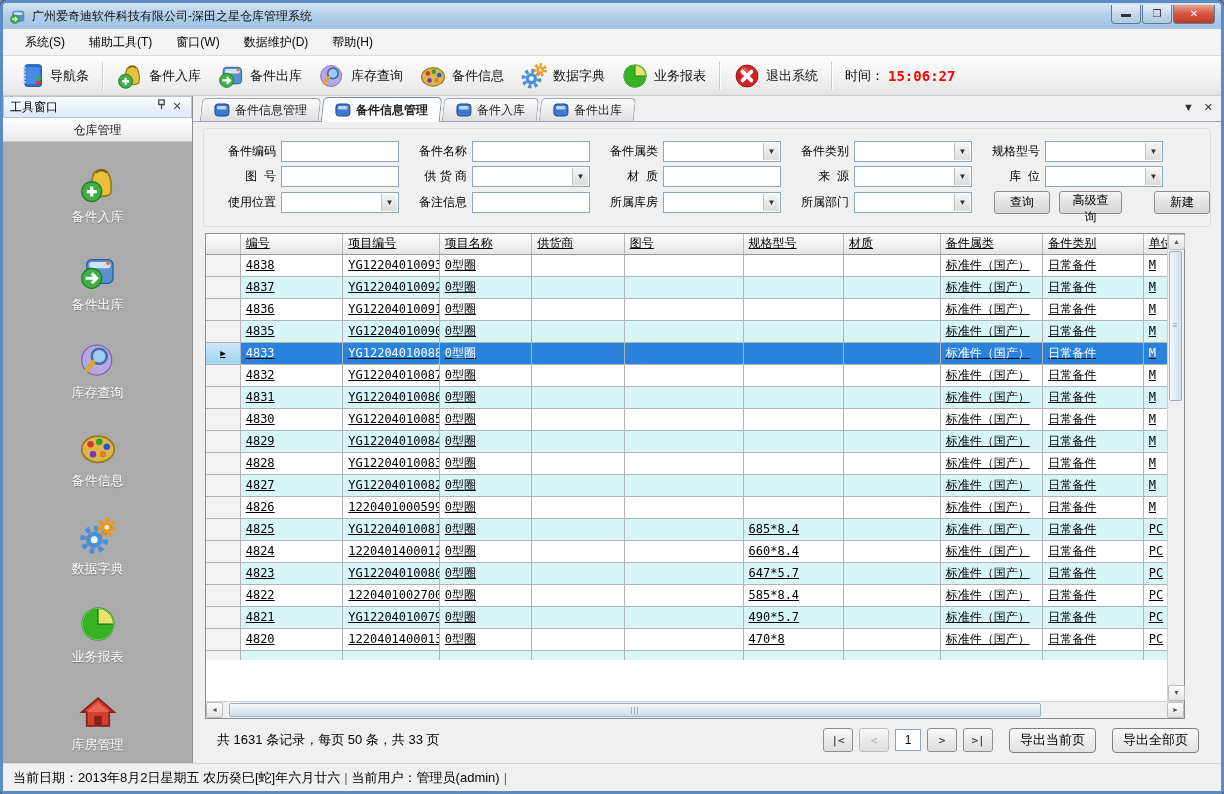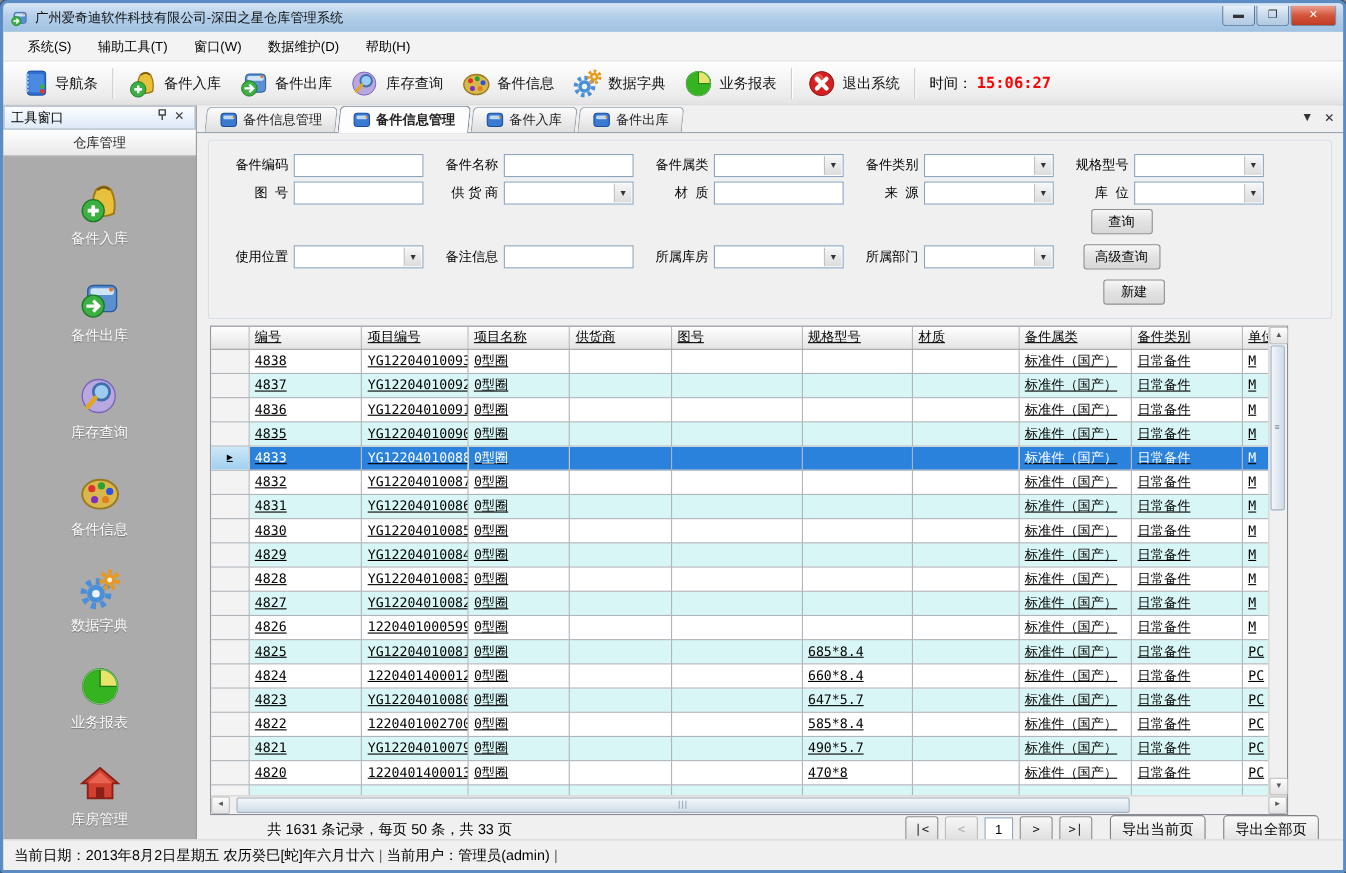--- a/index.html
+++ b/index.html
@@ -22,21 +22,21 @@
   
   .toolbar { height:40px; background:linear-gradient(#fefefe,#ececec 80%,#e2e2e2); border-bottom:1px solid #cfcfcf;
              display:flex; align-items:center; padding:0 6px; }
   .tool-btn { display:flex; align-items:center; gap:5px; padding:3px 8px; border-radius:3px; cursor:pointer; color:#111; font-size:13px; }
   .tool-sep { width:1px; height:28px; background:#cdcdcd; margin:0 5px; box-shadow:1px 0 0 #fff; }
   .tool-time { display:flex; align-items:center; gap:4px; font-size:13px; padding-left:8px; }
   .time-value { font-family:"DejaVu Sans Mono","Liberation Mono",monospace; font-weight:bold; font-size:14px; }
   
   .app-body { flex:1; display:flex; min-height:0; }
   
-  .sidebar { width:176px; background:#ababab; border-right:1px solid #8f8f8f; display:flex; flex-direction:column; }
+  .sidebar { width:190px; background:#ababab; border-right:1px solid #8f8f8f; display:flex; flex-direction:column; }
   .sidebar-titlebar { height:22px; background:linear-gradient(#fbfdff,#dce9f7); border:1px solid #b5c6da; display:flex; align-items:center; padding:0 6px; color:#000; }
   .sidebar-title { flex:1; }
   .dock-btn { width:16px; height:16px; text-align:center; line-height:15px; color:#444; cursor:pointer; font-size:11px; }
   .sidebar-section { height:24px; background:linear-gradient(#ffffff,#e9e9e9); border-bottom:1px solid #c8c8c8; text-align:center; line-height:24px; color:#222; }
   .sidebar-items { flex:1; display:flex; flex-direction:column; align-items:center; padding-top:22px; gap:26px; overflow:hidden; }
   .side-item { display:flex; flex-direction:column; align-items:center; gap:4px; cursor:pointer; }
   .side-item .lbl { color:#fdfdfd; font-size:13px; text-shadow:0 1px 1px rgba(0,0,0,.35); }
   
   .main { flex:1; display:flex; flex-direction:column; min-width:0; background:#f0f0f0; }
   
@@ -48,21 +48,21 @@
   .tab-right { position:absolute; right:8px; top:5px; display:flex; gap:10px; color:#333; }
   .tab-right span { cursor:pointer; font-size:11px; }
   
   .form-panel { margin:6px 10px 4px 10px; border:1px solid #d9dfe7; border-radius:3px; background:#f0f0f0; padding:8px 0 8px 14px; }
   .form-row { display:flex; align-items:center; margin:4px 0; }
   .fpair { display:flex; align-items:center; margin-right:10px; }
   .flabel { width:58px; text-align:right; margin-right:5px; color:#000; white-space:pre; }
   .tinput { width:118px; height:21px; border:1px solid #8ca6c0; background:#fff; padding:0 4px; font:12px "Liberation Sans",sans-serif; }
   .combo { width:118px; height:21px; border:1px solid #8ca6c0; background:#fff; position:relative; cursor:pointer; }
   .combo .arrow { position:absolute; right:1px; top:1px; bottom:1px; width:16px; background:linear-gradient(#f6f6f6,#dcdcdc); border-left:1px solid #c0c0c0; text-align:center; font-size:8px; line-height:18px; color:#333; }
-  .form-btns { display:flex; align-items:center; gap:9px; margin-left:12px;flex-direction:column; }
+  .form-btns { display:flex; align-items:center; gap:9px; margin-left:12px; }
   .fbtn { min-width:56px; height:23px; padding:0 10px; border:1px solid #8e8e8e; border-radius:3px;
           background:linear-gradient(#f7f7f7,#e2e2e2 50%,#d8d8d8); font:12px "Liberation Sans",sans-serif; cursor:pointer; color:#000; }
   .fbtn.new { margin-left:23px; }
   
   .grid-wrap { margin:2px 0 0 12px; width:980px; height:486px; border:1px solid #898c95; background:#fff; display:flex; flex-direction:column; position:relative; }
   .grid-hbox { display:flex; flex:1; min-height:0; }
   .grid-scroll { width:962px; overflow:hidden; }
   table.grid { border-collapse:collapse; table-layout:fixed; width:968px; font-family:"DejaVu Sans Mono","DejaVu Sans",monospace; font-size:12px;text-decoration:underline; }
   table.grid th { height:20px; background:linear-gradient(#ffffff,#e4e4e4); border-right:1px solid #b8b8b8; border-bottom:1px solid #9a9a9a;
                   font-weight:normal; text-align:left; padding:0 5px; color:#000; white-space:nowrap; overflow:hidden; }
@@ -79,21 +79,21 @@
   .hscroll { height:17px; background:#f0f0f0; border-top:1px solid #d0d0d0; display:flex; align-items:center; }
   .sb-btn { width:17px; height:16px; background:linear-gradient(#fdfdfd,#e3e3e3); border:1px solid #bdbdbd; border-radius:2px; font-size:7px; color:#555; text-align:center; line-height:14px; cursor:pointer; flex:none; }
   .v-track { flex:1; position:relative; }
   .v-thumb { position:absolute; top:1px; left:1px; width:13px; height:150px; border:1px solid #9eb0c2; border-radius:2px;
              background:linear-gradient(90deg,#f4f7fa,#cfdce8); display:flex; align-items:center; justify-content:center; cursor:pointer; }
   .h-track { flex:1; position:relative; height:15px; }
   .h-thumb { position:absolute; left:6px; top:0; height:14px; width:86%; border:1px solid #9eb0c2; border-radius:2px;
              background:linear-gradient(#f4f7fa,#cfdce8); display:flex; align-items:center; justify-content:center; cursor:pointer; }
   .grip { color:#7d93a8; font-size:8px; letter-spacing:1px; line-height:6px; }
   
-  .pager { height:42px; display:flex; align-items:center; padding:0 22px 0 24px;margin-left:40px; }
+  .pager { height:42px; display:flex; align-items:center; padding:0 22px 0 24px; }
   .pager-summary { color:#000; font-size:13px; }
   .pager-nav { margin-left:auto; display:flex; align-items:center; gap:6px; }
   .nav-btn { width:30px; height:24px; border:1px solid #8e8e8e; border-radius:3px; background:linear-gradient(#f7f7f7,#dedede);
              font-family:"DejaVu Sans Mono",monospace; font-size:11px; color:#222; cursor:pointer; }
   .nav-btn.disabled { color:#aaa; border-color:#bbb; }
   .page-box { width:26px; height:22px; border:1px solid #8ca6c0; text-align:center; font:12px "Liberation Sans",sans-serif; }
   .export-btn { height:25px; padding:0 10px; margin-left:10px; border:1px solid #7f7f7f; border-radius:4px;
                 background:linear-gradient(#fafafa,#e2e2e2); font:13px "Liberation Sans",sans-serif; cursor:pointer; }
   
   .statusbar { height:28px; border-top:1px solid #d5d5d5; background:#f0f0f0; display:flex; align-items:center; gap:4px; padding:0 10px; color:#000; font-size:13px; flex:none; }

